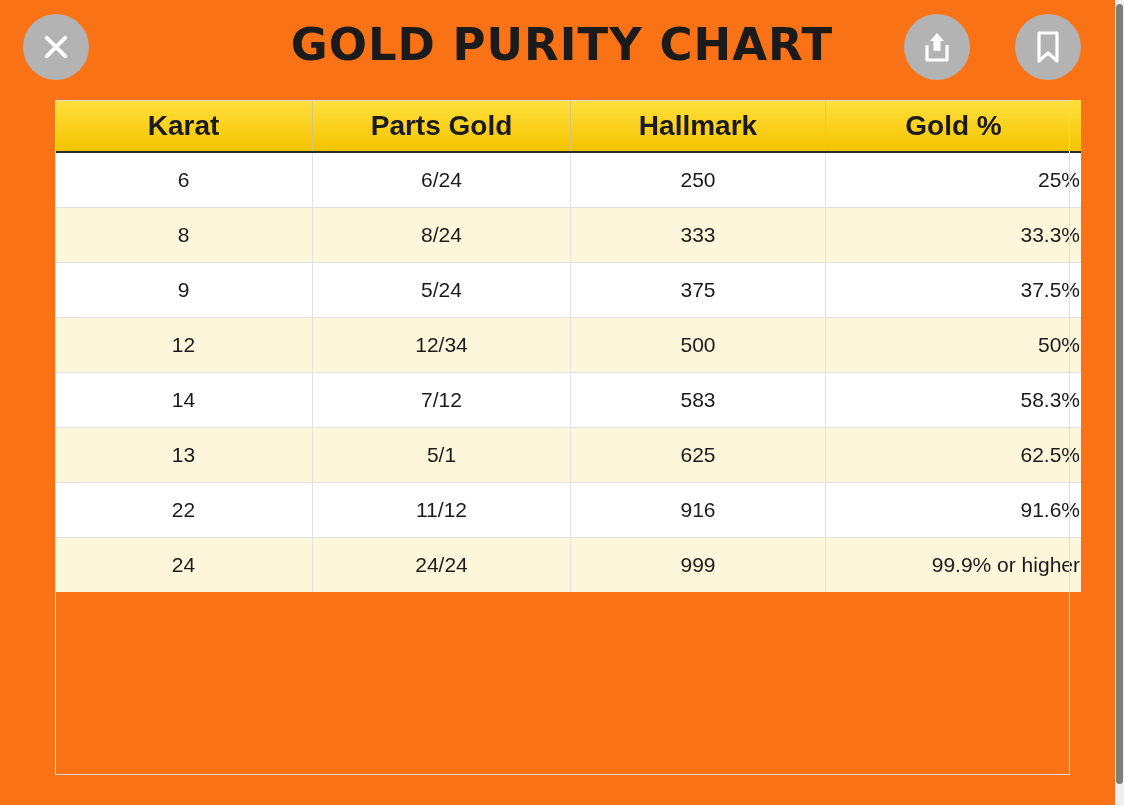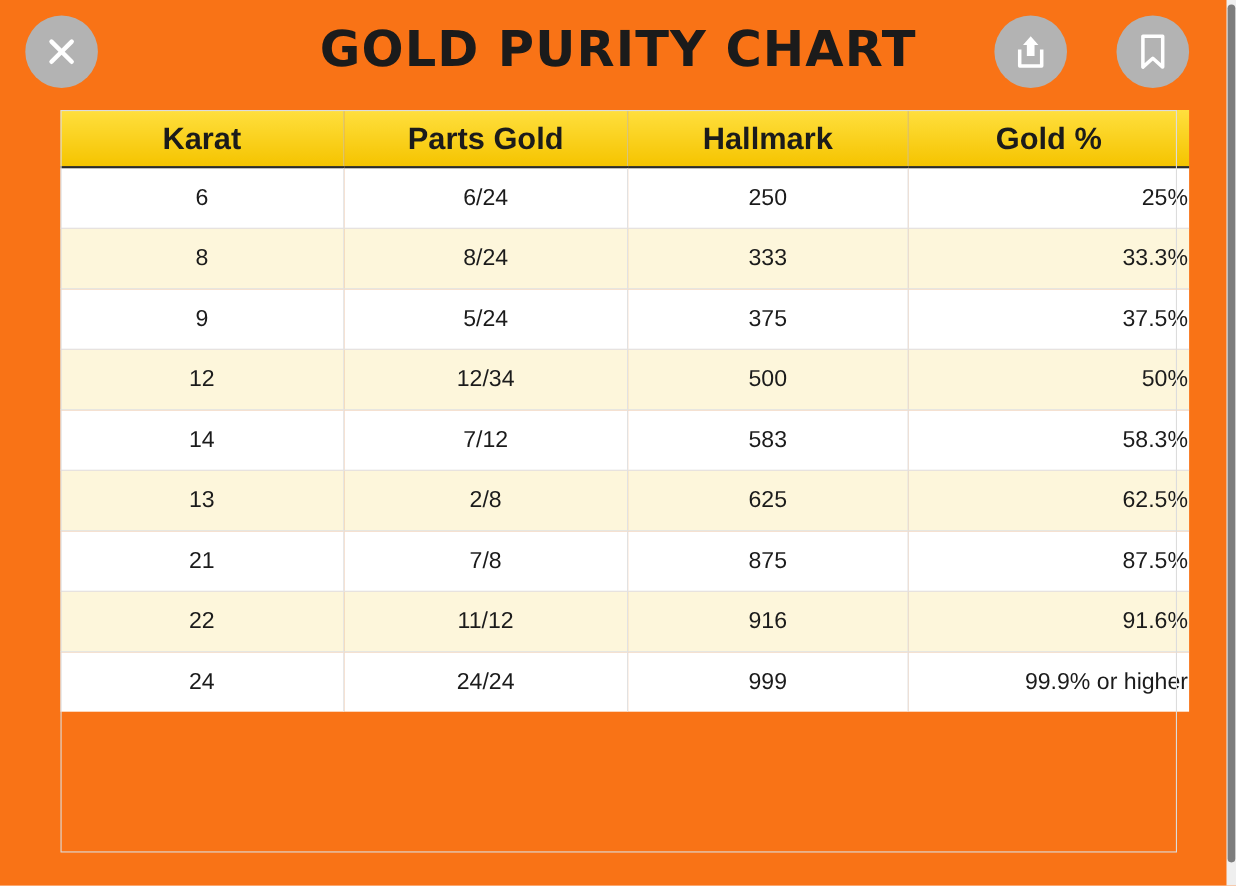--- a/index.html
+++ b/index.html
@@ -199,29 +199,23 @@
           <td>50%</td>
         </tr>
         <tr>
           <td>14</td>
           <td>7/12</td>
           <td>583</td>
           <td>58.3%</td>
         </tr>
         <tr>
           <td>13</td>
-          <td>2/8</td>
+          <td>5/1</td>
           <td>625</td>
           <td>62.5%</td>
-        </tr>
-        <tr>
-          <td>21</td>
-          <td>7/8</td>
-          <td>875</td>
-          <td>87.5%</td>
         </tr>
         <tr>
           <td>22</td>
           <td>11/12</td>
           <td>916</td>
           <td>91.6%</td>
         </tr>
         <tr>
           <td>24</td>
           <td>24/24</td>

